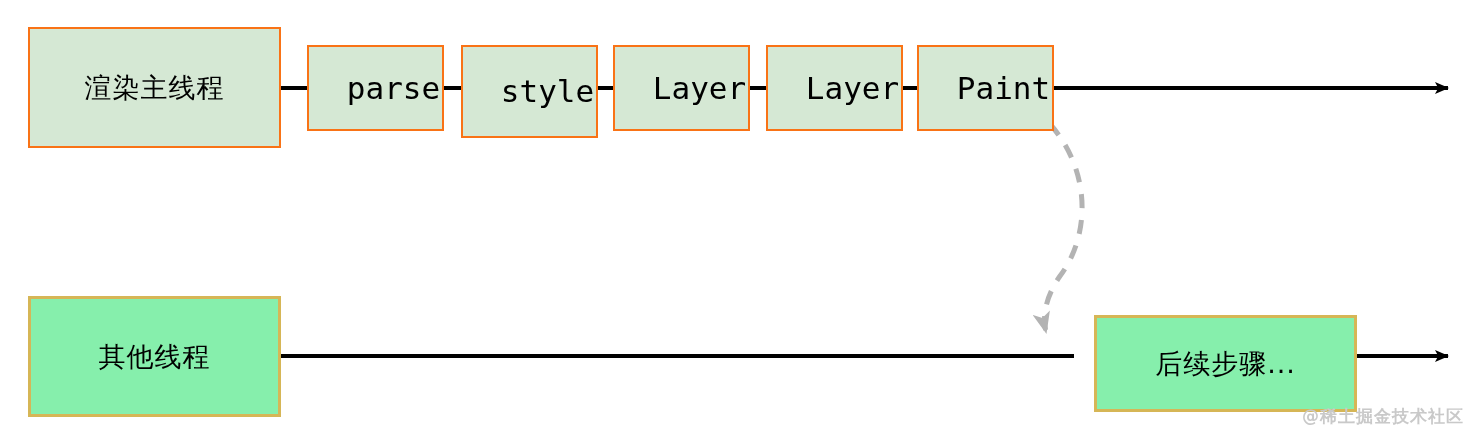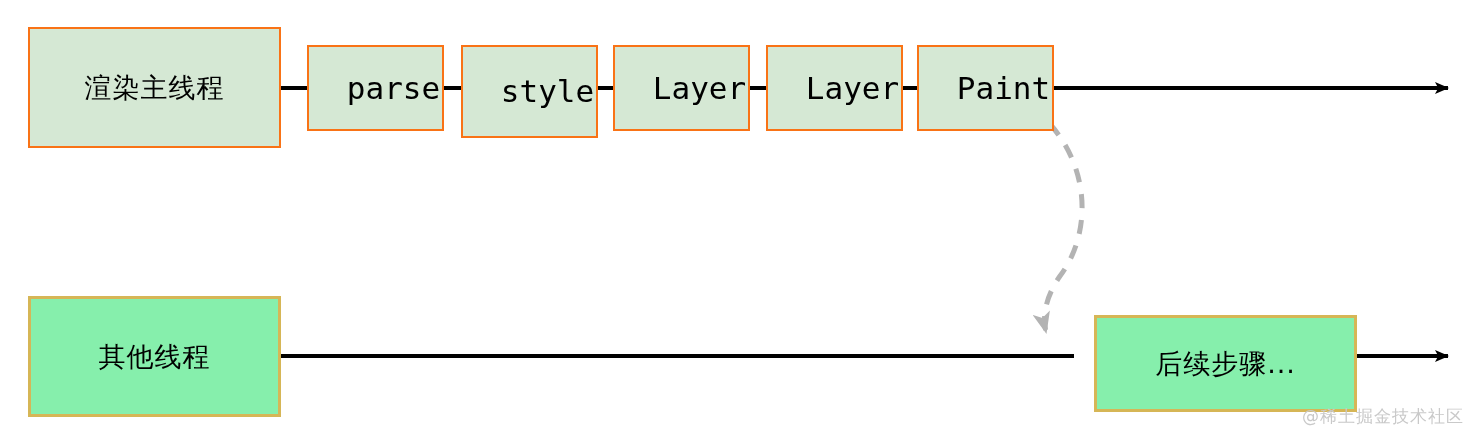--- a/index.html
+++ b/index.html
@@ -60,20 +60,21 @@
   #watermark {
     position: absolute;
     right: 14px;
     bottom: 6px;
     font-family: "DejaVu Sans", sans-serif;
     font-size: 17px;
     color: #c9c9c9;
     letter-spacing: 1px;
     z-index: 5;
     white-space: nowrap;
+    font-weight: bold;
   }
 </style>
 </head>
 <body>
 
 <div id="canvas">
 
   <svg id="svg-layer" viewBox="0 0 1478 434" xmlns="http://www.w3.org/2000/svg">
     <defs>
       <marker id="arrow-black" markerWidth="14" markerHeight="12" refX="13" refY="6" orient="auto" markerUnits="userSpaceOnUse">

